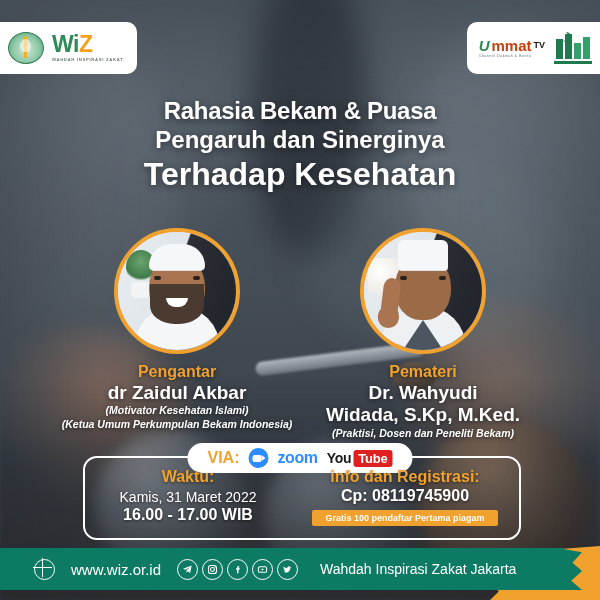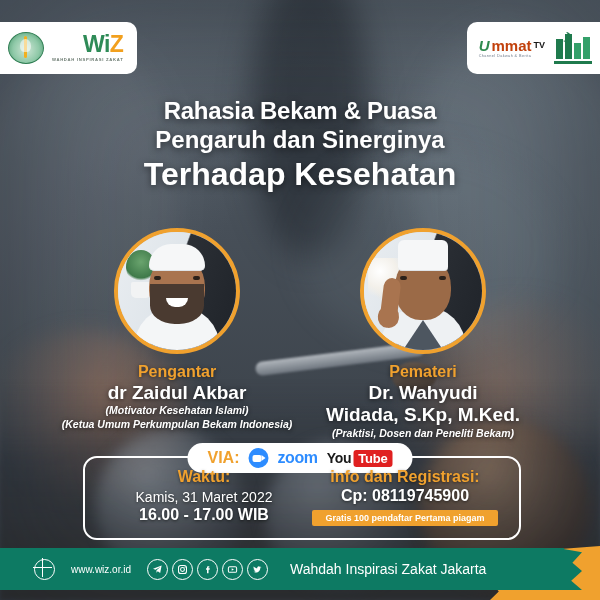--- a/index.html
+++ b/index.html
@@ -47,21 +47,21 @@
   .logo-card{position:absolute;background:#fff;border-radius:10px;display:flex;align-items:center;}
   .logo-left{left:-14px;top:22px;height:44px;padding:4px 14px 4px 22px;gap:8px;}
   .logo-right{right:-12px;top:22px;height:44px;padding:4px 20px 4px 12px;gap:9px;}
   .wiz-emblem{width:34px;height:30px;border-radius:50%;
     background:radial-gradient(circle at 50% 55%, #cfe6d6 0%, #8fc9a8 55%, #3f8f63 100%);
     border:1.4px solid #2e7d52;position:relative;overflow:hidden;flex:none;}
   .wiz-emblem:before{content:"";position:absolute;left:15px;top:3px;width:3px;height:22px;
     background:#f2b01e;border-radius:2px;}
   .wiz-emblem:after{content:"";position:absolute;left:11px;top:6px;width:11px;height:13px;
     border-radius:50% 50% 40% 40%;background:rgba(255,255,255,.55);}
-  .wiz-text{display:flex;flex-direction:column;line-height:1;text-align:right;}
+  .wiz-text{display:flex;flex-direction:column;line-height:1;}
   .wiz-word{font-size:23px;font-weight:bold;letter-spacing:-.5px;}
   .wiz-w{color:#2e8b57;}
   .wiz-i{color:#2e8b57;}
   .wiz-z{color:#f2a01e;}
   .wiz-sub{font-size:4.2px;color:#6b7a70;letter-spacing:.7px;margin-top:2px;font-weight:bold;}
   .ummat{display:flex;flex-direction:column;line-height:1;}
   .ummat-row{display:flex;align-items:center;gap:2px;}
   .ummat-u{font-size:15px;font-weight:bold;color:#2f8a4e;font-style:italic;}
   .ummat-rest{font-size:15px;font-weight:bold;color:#c2410c;}
   .ummat-tv{font-size:9px;font-weight:bold;color:#1a1a1a;}
@@ -140,37 +140,37 @@
   .zoom-ico:before{content:"";position:absolute;left:4px;top:6.5px;width:9px;height:7px;border-radius:2px;background:#fff;}
   .zoom-ico:after{content:"";position:absolute;left:12.5px;top:7px;width:0;height:0;
     border-top:3px solid transparent;border-bottom:3px solid transparent;border-left:4px solid #fff;}
   .zoom-word{color:#2d8cff;font-size:16px;font-weight:bold;letter-spacing:-.4px;}
   .yt{display:flex;align-items:center;gap:2px;}
   .yt-you{font-size:14px;font-weight:bold;color:#1a1a1a;letter-spacing:-.3px;}
   .yt-tube{font-size:13px;font-weight:bold;color:#fff;background:#e02020;
     border-radius:3px;padding:1px 5px;letter-spacing:-.2px;}
 
   .panel-col{position:absolute;top:468px;text-align:center;}
-  .col-left{left:104px;width:200px;}
+  .col-left{left:88px;width:200px;}
   .col-right{left:300px;width:210px;}
   .col-head{font-size:16px;font-weight:bold;color:#f0a12e;text-shadow:0 1px 3px rgba(0,0,0,.5);}
   .col-line{font-size:14px;color:#fff;margin-top:3px;text-shadow:0 1px 3px rgba(0,0,0,.55);}
   .col-strong{font-size:16px;font-weight:bold;color:#fff;margin-top:1px;text-shadow:0 1px 3px rgba(0,0,0,.55);}
   .promo{display:inline-block;margin-top:5px;background:#f0a12e;color:#fff;
     border-radius:2px;padding:3px 13px;font-size:9px;font-weight:bold;white-space:nowrap;}
 
   
   .footer{position:absolute;left:0;bottom:10px;width:530px;height:42px;background:#0d7a63;
     display:flex;align-items:center;padding-left:34px;gap:16px;}
   .footer:after{content:"";position:absolute;right:-18px;top:0;width:24px;height:42px;background:#0d7a63;
     clip-path:polygon(0 0,100% 10%,60% 35%,100% 55%,55% 78%,100% 100%,0 100%);}
   .globe{width:19px;height:19px;border-radius:50%;border:1.6px solid #fff;position:relative;flex:none;}
   .globe:before{content:"";position:absolute;left:7px;top:-1.6px;width:1.4px;height:19px;background:#fff;}
   .globe:after{content:"";position:absolute;left:-1.6px;top:7px;width:19px;height:1.4px;background:#fff;}
-  .site{color:#fff;font-size:10px;}
+  .site{color:#fff;font-size:15px;}
   .socials{display:flex;align-items:center;gap:4px;}
   .soc{width:19px;height:19px;border-radius:50%;border:1.4px solid #fff;
     display:flex;align-items:center;justify-content:center;color:#fff;font-size:10px;font-weight:bold;flex:none;}
   .soc svg{display:block;}
   .handle{color:#fff;font-size:14px;margin-left:6px;white-space:nowrap;}
   .torn{position:absolute;right:0;bottom:0;width:110px;height:60px;background:#f0a12e;
     clip-path:polygon(14% 22%,100% 10%,100% 100%,0 100%,8% 86%,2% 72%,12% 60%,4% 44%,16% 34%);}
 </style>
 </head>
 <body>

